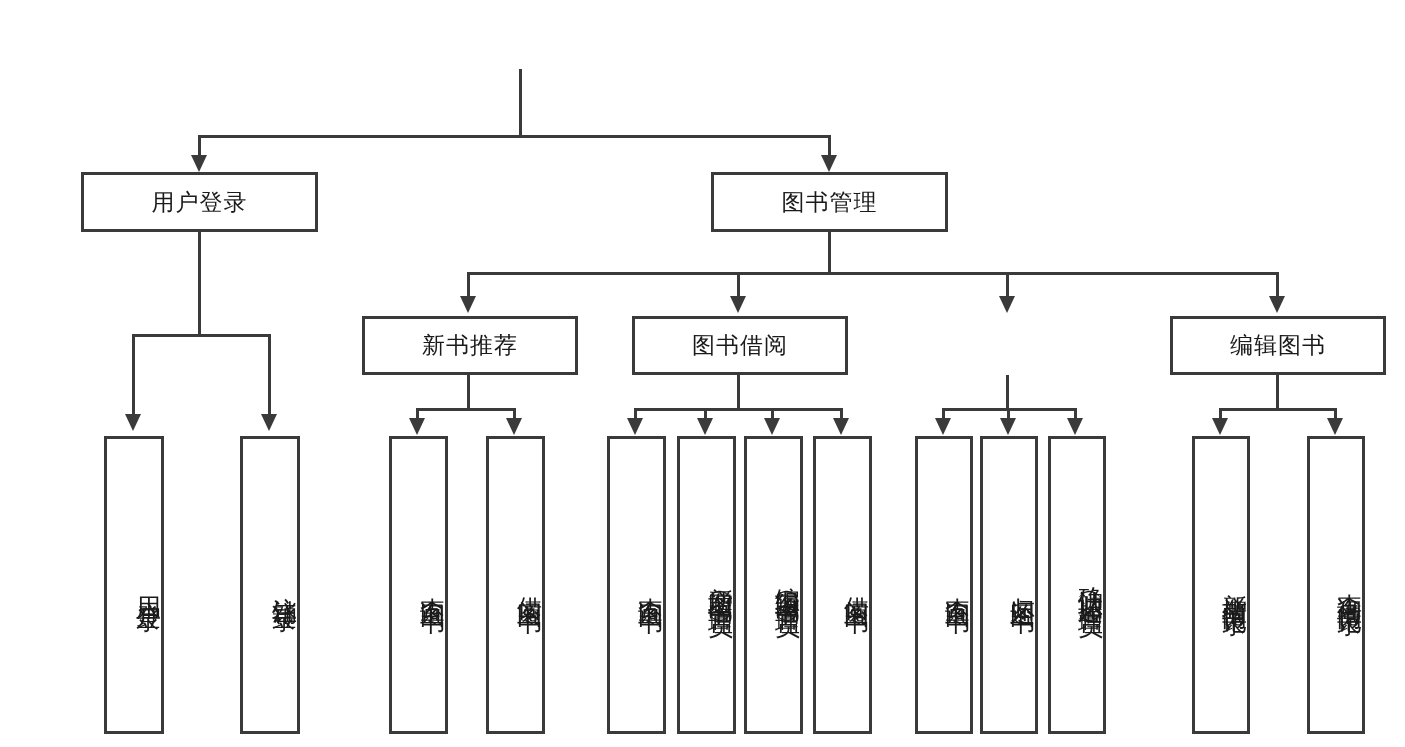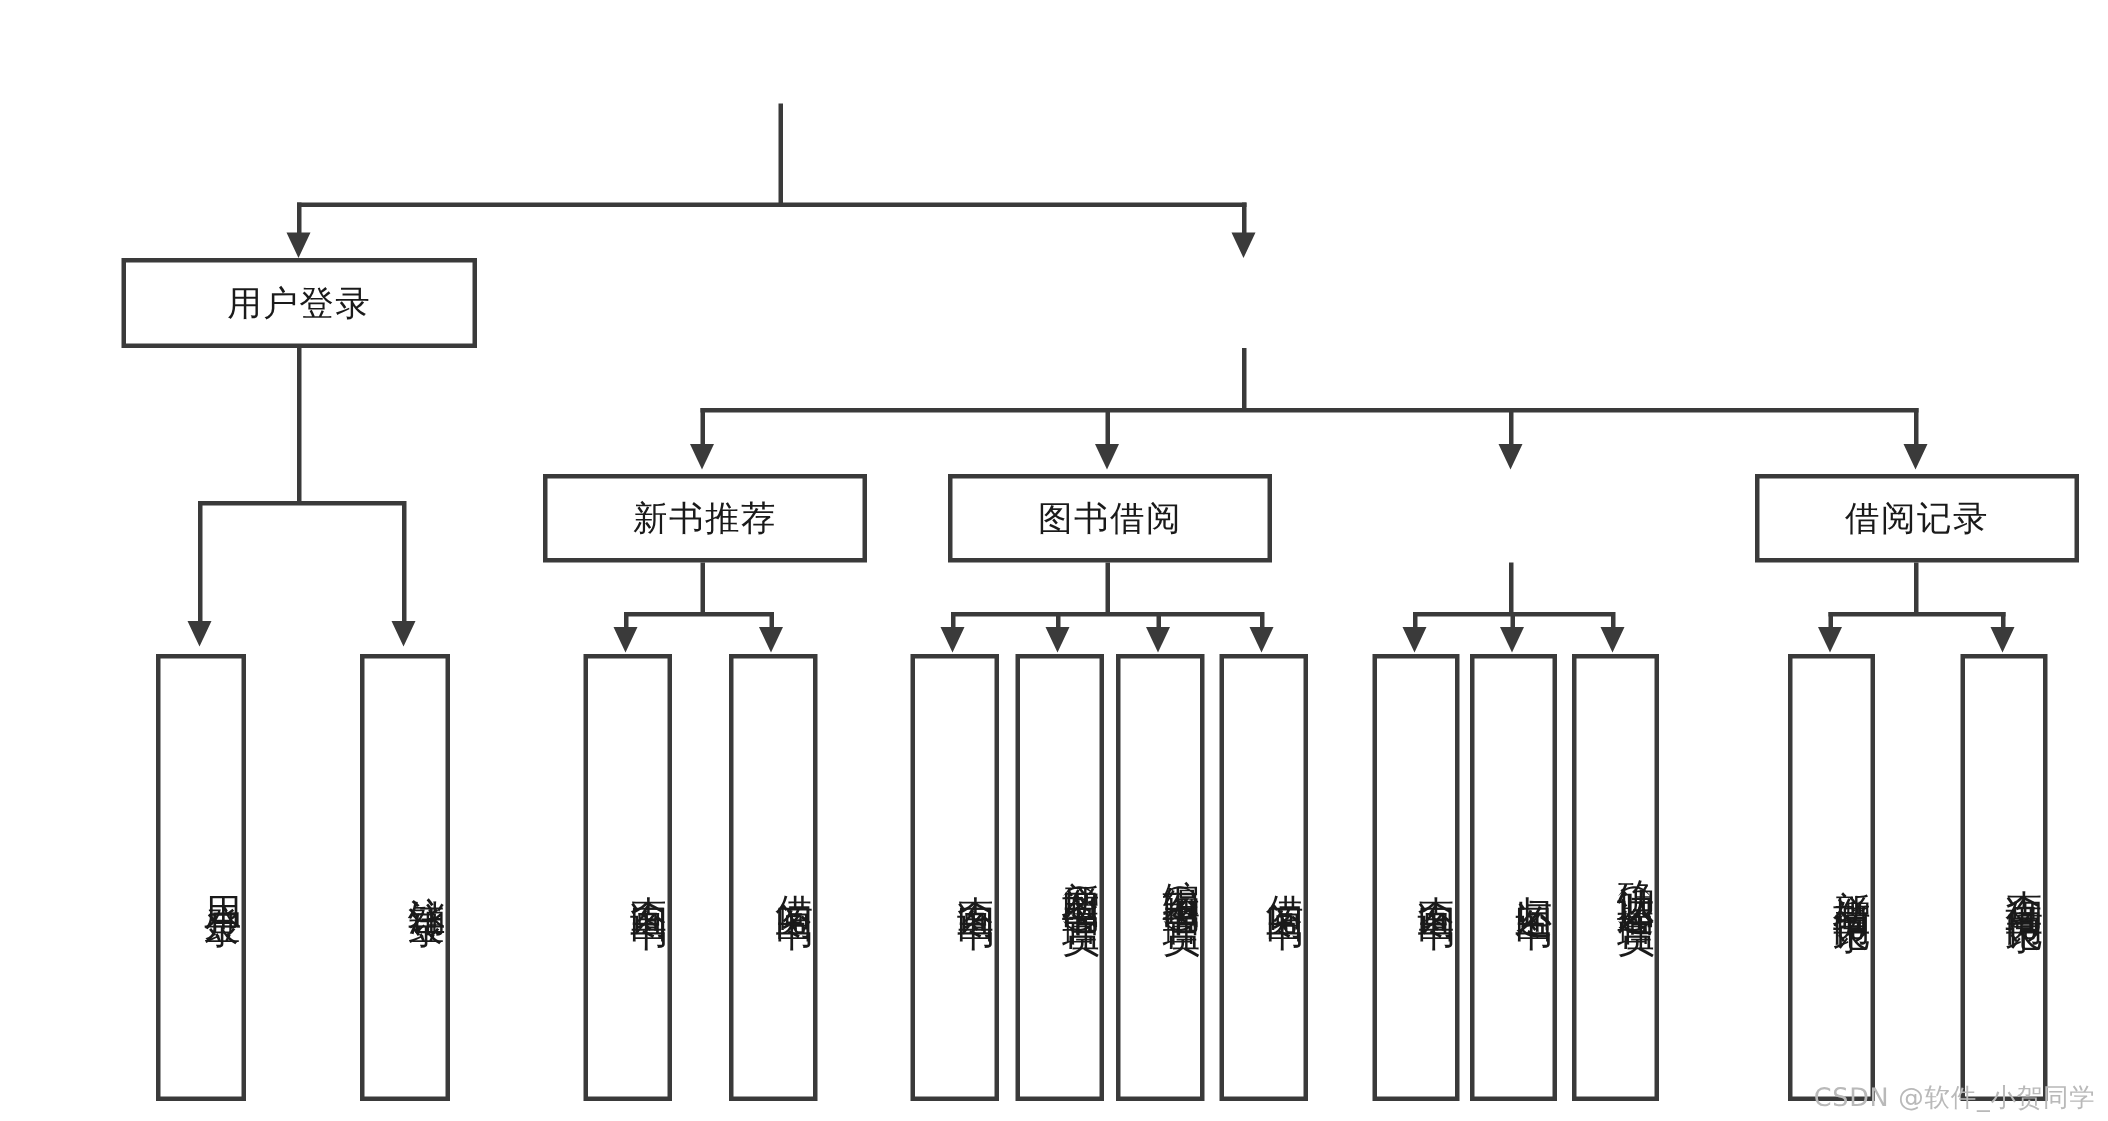--- a/index.html
+++ b/index.html
@@ -83,20 +83,23 @@
 
   <div class="edge v" style="left:198px; top:135px; height:25px;"></div>
   <div class="arrow" style="left:191px; top:155px;"></div>
 
   <div class="edge v" style="left:828px; top:135px; height:25px;"></div>
   <div class="arrow" style="left:821px; top:155px;"></div>
 
   <div class="node horiz" style="left:81px; top:172px; width:237px; height:60px;">
     <span>用户登录</span>
   </div>
+  <div class="node horiz" style="left:711px; top:172px; width:237px; height:60px;">
+    <span>图书管理</span>
+  </div>
 
   <div class="edge v" style="left:198px; top:232px; height:104px;"></div>
   <div class="edge h" style="left:132px; top:334px; width:136px;"></div>
   <div class="edge v" style="left:132px; top:334px; height:84px;"></div>
   <div class="arrow" style="left:125px; top:414px;"></div>
   <div class="edge v" style="left:268px; top:334px; height:84px;"></div>
   <div class="arrow" style="left:261px; top:414px;"></div>
 
   <div class="node vert" style="left:104px; top:436px; width:60px; height:298px;">
     <span class="vlabel">用户登录</span>
@@ -120,21 +123,21 @@
   <div class="edge v" style="left:1276px; top:272px; height:28px;"></div>
   <div class="arrow" style="left:1269px; top:296px;"></div>
 
   <div class="node horiz" style="left:632px; top:316px; width:216px; height:59px;">
     <span>图书借阅</span>
   </div>
   <div class="node horiz" style="left:362px; top:316px; width:216px; height:59px;">
     <span>新书推荐</span>
   </div>
   <div class="node horiz" style="left:1170px; top:316px; width:216px; height:59px;">
-    <span>借阅记录</span>
+    <span>编辑图书</span>
   </div>
 
   <div class="edge v" style="left:467px; top:375px; height:35px;"></div>
   <div class="edge h" style="left:416px; top:408px; width:100px;"></div>
   <div class="edge v" style="left:416px; top:408px; height:12px;"></div>
   <div class="arrow" style="left:409px; top:418px;"></div>
   <div class="edge v" style="left:513px; top:408px; height:12px;"></div>
   <div class="arrow" style="left:506px; top:418px;"></div>
 
   <div class="node vert" style="left:389px; top:436px; width:59px; height:298px;">
@@ -194,15 +197,14 @@
   <div class="edge v" style="left:1334px; top:408px; height:12px;"></div>
   <div class="arrow" style="left:1327px; top:418px;"></div>
 
   <div class="node vert" style="left:1192px; top:436px; width:58px; height:298px;">
     <span class="vlabel">新增借阅记录</span>
   </div>
   <div class="node vert" style="left:1307px; top:436px; width:58px; height:298px;">
     <span class="vlabel">查询借阅记录</span>
   </div>
 
-  <div id="watermark">CSDN @软件_小贺同学</div>
 
 </div>
 
 </body></html>

